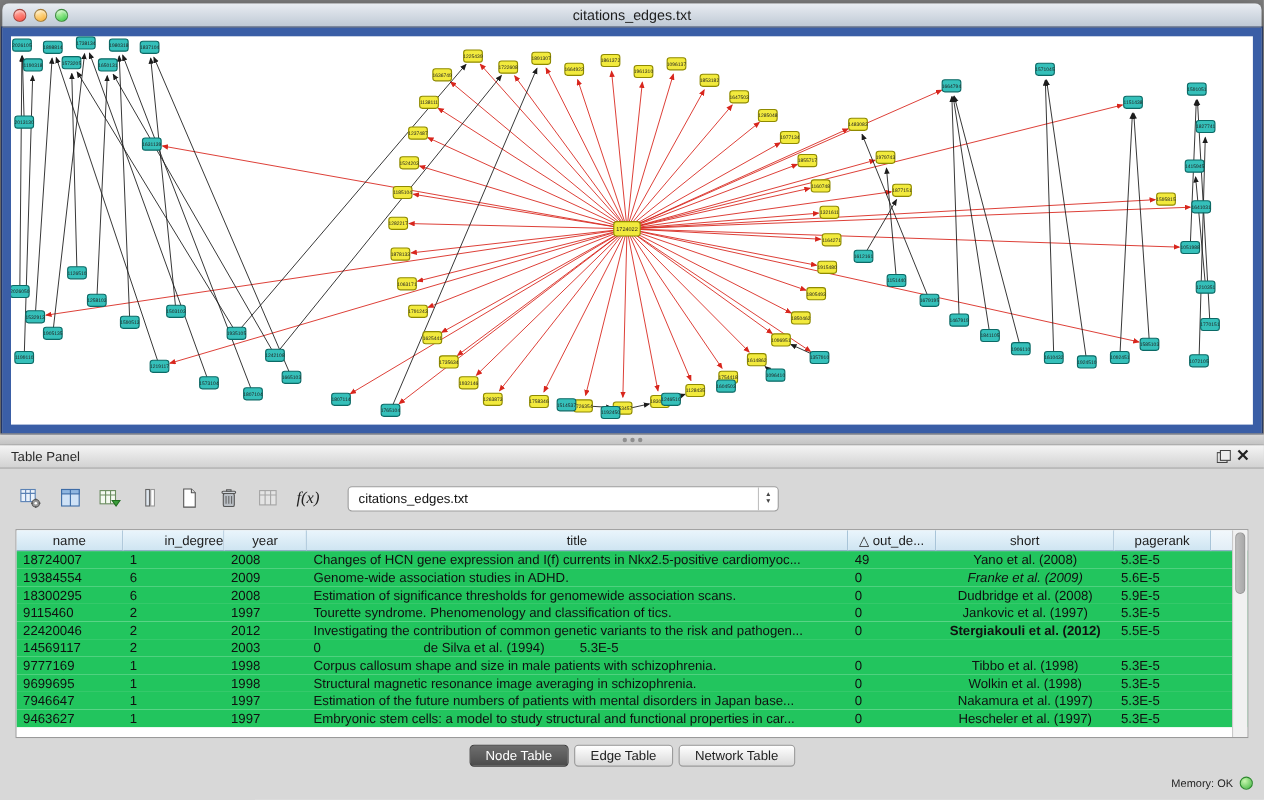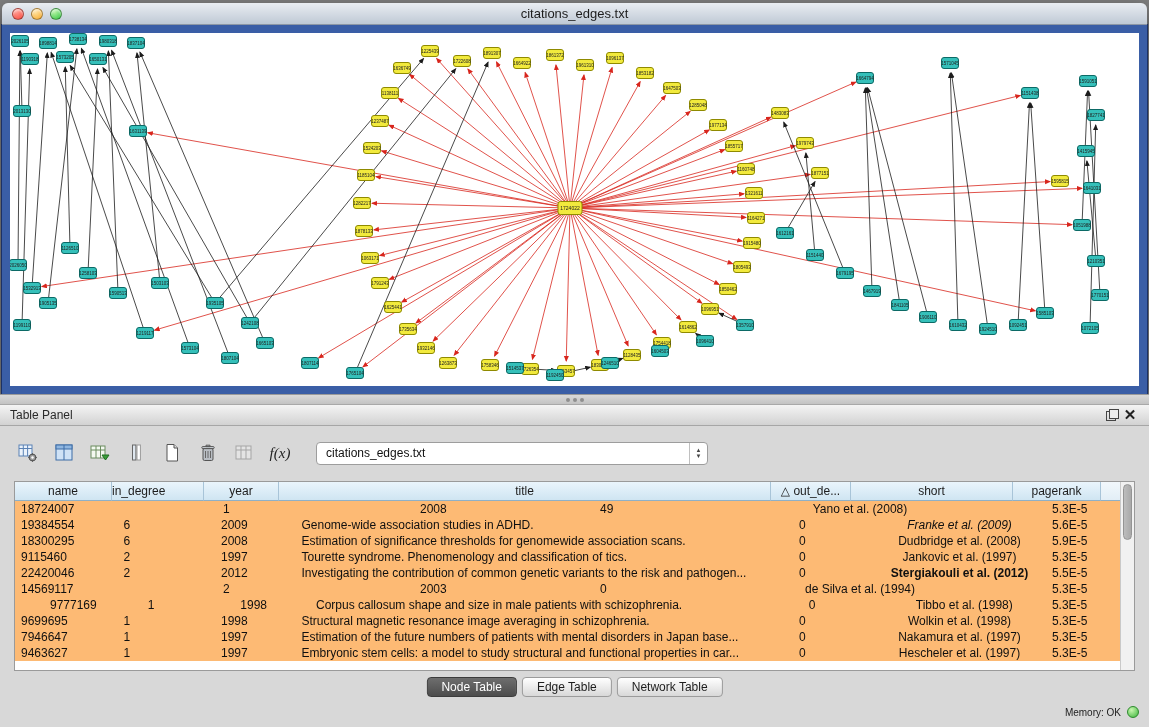--- a/index.html
+++ b/index.html
@@ -55,21 +55,21 @@
                     flex-direction:column; align-items:center; justify-content:center;
                     font-size:6px; color:#444; line-height:6px; }
 
   .tablebox { position:absolute; left:14px; top:76px; width:1121px; height:190px;
               background:#fff; border:1px solid #9a9a9a; overflow:hidden; }
   .thead { display:flex; height:19px; }
   .th { height:19px; font-size:12px; color:#1c1c1c; line-height:19px;
         background:linear-gradient(#eaf5fc,#cfe5f2); border-right:1px solid #a8c4d8;
         border-bottom:1px solid #8fb0c6; overflow:hidden; white-space:nowrap; }
   .th.fill { background:linear-gradient(#f2f8fc,#e2eef6); border-right:none; flex:1; }
-  .tbody .tr { display:flex; height:16px; background:#fdba74;justify-content:space-between; }
+  .tbody .tr { display:flex; height:16px; background:#22c55e; }
   .td { height:16px; font-size:12px; color:#101010; line-height:16px; padding:0 6px;
         overflow:hidden; white-space:nowrap; }
   .vscroll { position:absolute; right:0; top:0; width:14px; height:188px; background:#f1f1f1;
              border-left:1px solid #c9c9c9; }
   .vthumb { position:absolute; left:2px; top:2px; width:9px; height:56px; border-radius:5px;
             background:linear-gradient(90deg,#bdbdbd,#a9a9a9); border:1px solid #949494; }
 
   .tabsrow { position:absolute; left:50%; top:272px; transform:translateX(-50%);
              display:flex; gap:5px; }
   .tab { height:20px; padding:0 14px; font-size:12px; line-height:19px; border-radius:4px;
@@ -681,33 +681,34 @@
       <span class="carrows">
           <span>▲</span>
           <span>▼</span>
         </span>
     </div>
   </div>
 
   <div class="tablebox">
     <div class="thead">
         <div class="th" style="width: 97px; text-align: center;">name</div>
-        <div class="th" style="width: 92px; text-align: left;">in_degree</div>
+        <div class="th" style="width: 92px; text-align: right;">in_degree</div>
         <div class="th" style="width: 75px; text-align: center;">year</div>
         <div class="th" style="width: 492px; text-align: center;">title</div>
         <div class="th" style="width: 80px; text-align: center;">△ out_de...</div>
         <div class="th" style="width: 162px; text-align: center;">short</div>
         <div class="th" style="width: 88px; text-align: center;">pagerank</div>
         <div class="th fill"></div>
       </div>
     <div class="tbody">
         <div class="tr">
           <div class="td" style="width: 97px; text-align: left;">18724007</div>
           <div class="td" style="width: 92px; text-align: left;">1</div>
           <div class="td" style="width: 75px; text-align: left;">2008</div>
+          <div class="td" style="width: 492px; text-align: left;">Changes of HCN gene expression and I(f) currents in Nkx2.5-positive cardiomyoc...</div>
           <div class="td" style="width: 80px; text-align: left;">49</div>
           <div class="td" style="width: 162px; text-align: center;">Yano et al. (2008)</div>
           <div class="td" style="width: 88px; text-align: left;">5.3E-5</div>
         </div>
         <div class="tr">
           <div class="td" style="width: 97px; text-align: left;">19384554</div>
           <div class="td" style="width: 92px; text-align: left;">6</div>
           <div class="td" style="width: 75px; text-align: left;">2009</div>
           <div class="td" style="width: 492px; text-align: left;">Genome-wide association studies in ADHD.</div>
           <div class="td" style="width: 80px; text-align: left;">0</div>
@@ -743,21 +744,21 @@
         </div>
         <div class="tr">
           <div class="td" style="width: 97px; text-align: left;">14569117</div>
           <div class="td" style="width: 92px; text-align: left;">2</div>
           <div class="td" style="width: 75px; text-align: left;">2003</div>
           <div class="td" style="width: 80px; text-align: left;">0</div>
           <div class="td" style="width: 162px; text-align: center;">de Silva et al. (1994)</div>
           <div class="td" style="width: 88px; text-align: left;">5.3E-5</div>
         </div>
         <div class="tr">
-          <div class="td" style="width: 97px; text-align: left; margin-left: 29px;">9777169</div>
+          <div class="td" style="width: 97px; text-align: left;">9777169</div>
           <div class="td" style="width: 92px; text-align: left;">1</div>
           <div class="td" style="width: 75px; text-align: left;">1998</div>
           <div class="td" style="width: 492px; text-align: left;">Corpus callosum shape and size in male patients with schizophrenia.</div>
           <div class="td" style="width: 80px; text-align: left;">0</div>
           <div class="td" style="width: 162px; text-align: center;">Tibbo et al. (1998)</div>
           <div class="td" style="width: 88px; text-align: left;">5.3E-5</div>
         </div>
         <div class="tr">
           <div class="td" style="width: 97px; text-align: left;">9699695</div>
           <div class="td" style="width: 92px; text-align: left;">1</div>

